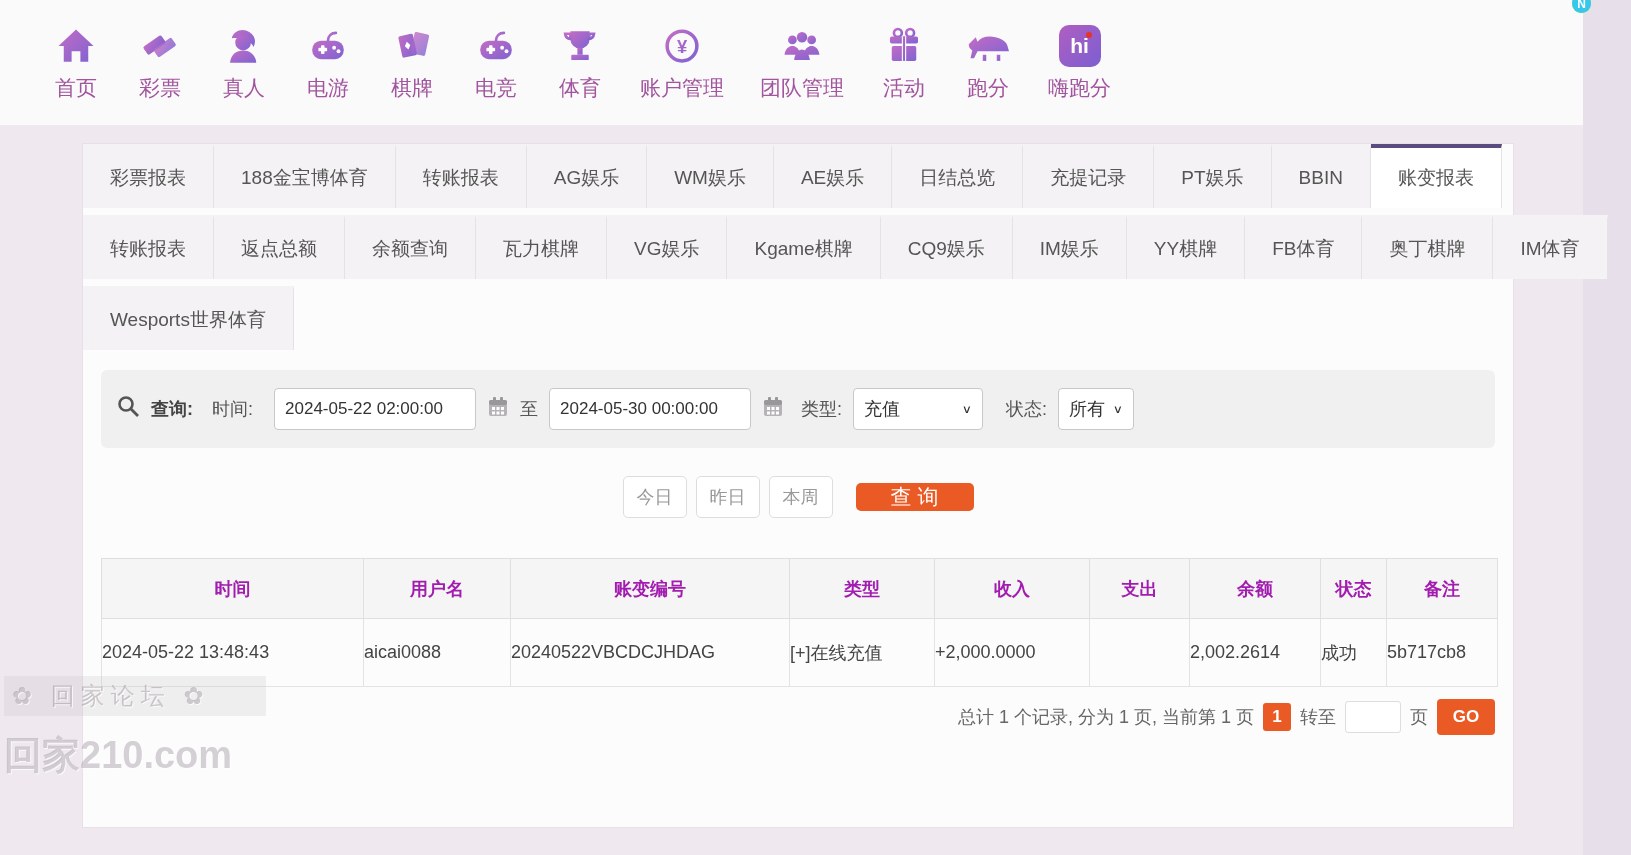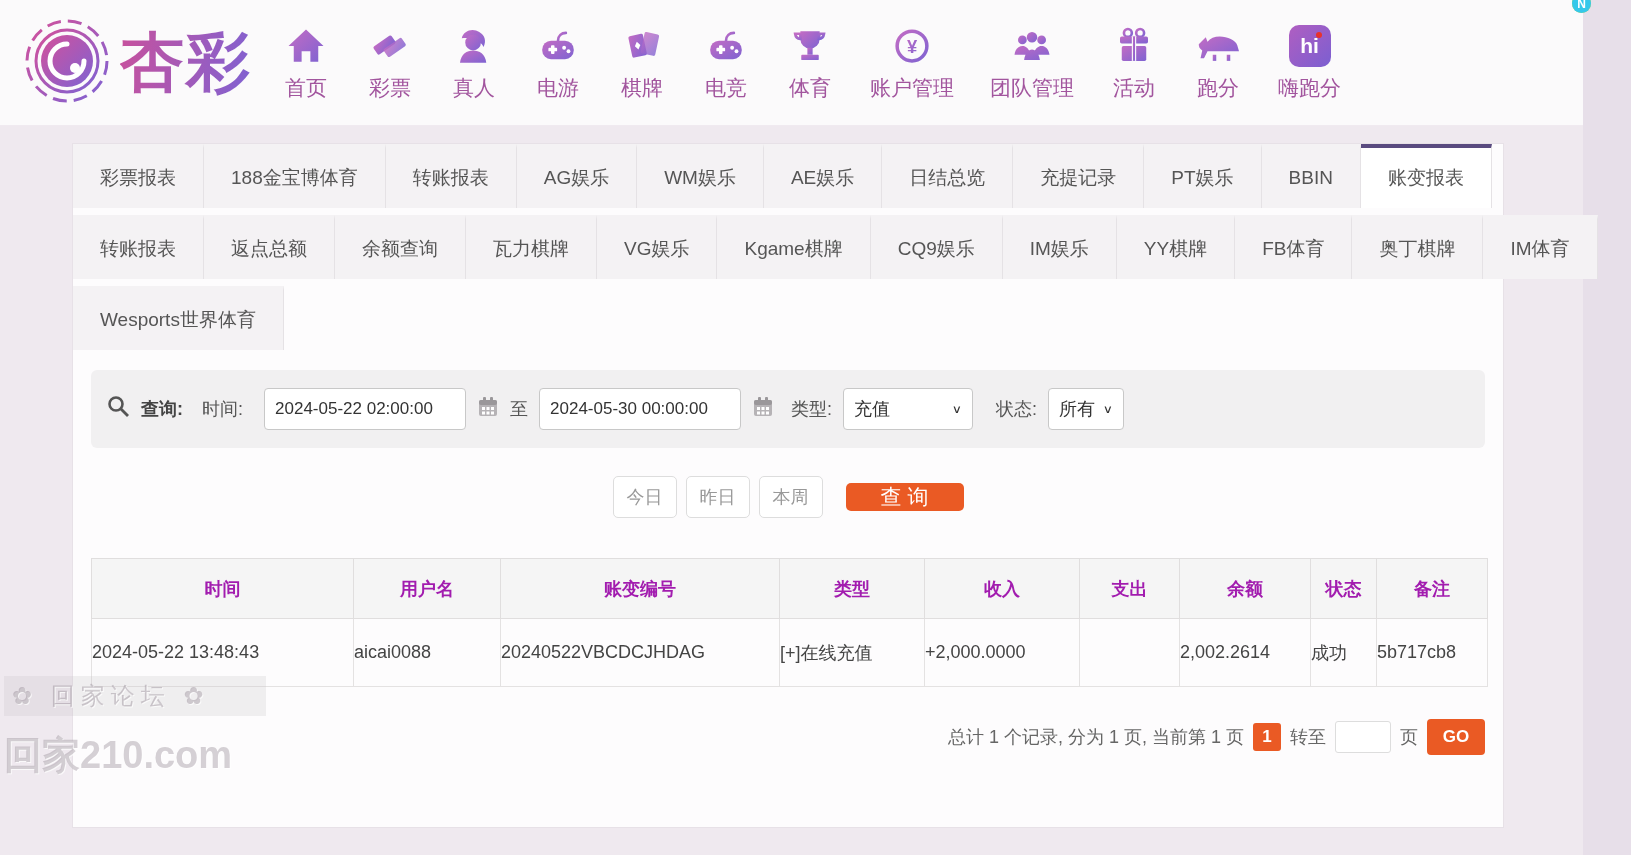--- a/index.html
+++ b/index.html
@@ -20,21 +20,21 @@
   .nav-label { font-size:21px; color:#a2559e; white-space:nowrap; }
   .badge { position:absolute; top:-6px; right:-8px; width:19px; height:19px; border-radius:50%;
            font-size:12px; font-weight:bold; display:flex; align-items:center; justify-content:center; }
   .badge-n { background:#35c8ea; color:#fff; }
   .badge-h { background:#f2e435; color:#555; }
   .hi-box { width:42px; height:42px; border-radius:10px; background:linear-gradient(135deg,#b05ec1,#7b5fd1);
             color:#fff; font-size:21px; font-weight:bold; display:flex; align-items:center; justify-content:center; position:relative; }
   .hi-dot { position:absolute; top:7px; right:9px; width:6px; height:6px; border-radius:50%; background:#e8322b; }
 
   
-  .card { position:absolute; top:143px; left:72px; width:1432px; height:685px; background:#fdfcfd;
+  .card { position:absolute; top:143px; left:82px; width:1432px; height:685px; background:#fdfcfd;
           border:1px solid #e7e1e7; }
 
   
   .tab-row { display:flex; margin-bottom:7px; }
   .tab { height:64px; display:flex; align-items:center; padding:0 27px; background:#f4f2f4;
          border-right:1px solid #e5e2e5; border-top:4px solid transparent; font-size:19px; color:#555; cursor:pointer; white-space:nowrap; }
   .tab.active { background:#fff; border-top:4px solid #5a4b80; }
 
   
   .search-band { margin:20px 18px 0; height:78px; background:#f1f0f1; border-radius:6px;
@@ -55,21 +55,21 @@
                 color:#fff; font-size:21px; display:flex; align-items:center; justify-content:center; cursor:pointer; }
 
   
   table.report { margin:40px 18px 0; border-collapse:collapse; width:1396px; font-size:18px; table-layout:fixed; }
   .report th { background:#f5f5f5; border:1px solid #e0dede; height:60px; color:#a21caf; font-weight:bold; }
   .report td { border:1px solid #e4e2e2; height:68px; text-align:left; color:#444; }
   .report tr.summary td { height:60px; color:#555; }
   .income-green { color:#8ab421; }
 
   
-  .pager { margin:32px 18px 0; display:flex; justify-content:flex-end; align-items:center; gap:9px;
+  .pager { margin:12px 18px 0; display:flex; justify-content:flex-end; align-items:center; gap:9px;
            font-size:18px; color:#666; }
   .pg-cur { width:28px; height:28px; background:#ea5a24; color:#fff; font-weight:bold; font-size:17px;
             border-radius:3px; display:flex; align-items:center; justify-content:center; }
   .pg-input { width:56px; height:32px; border:1px solid #ddd; border-radius:3px; background:#fff; padding:0 6px; }
   .go-btn { width:58px; height:36px; background:#ea5a24; border:none; border-radius:4px; color:#fff;
             font-weight:bold; font-size:17px; cursor:pointer; }
 
   
   .watermark { position:absolute; left:4px; top:676px; z-index:5; pointer-events:none; }
   .wm-line1 { width:262px; padding:4px 8px; background:rgba(200,195,200,.25); font-size:24px;
@@ -91,34 +91,20 @@
       <linearGradient id="lg" x1="0" y1="0" x2="1" y2="1">
         <stop offset="0" stop-color="#d4519b"></stop>
           <stop offset="1" stop-color="#7e62d3"></stop>
       </linearGradient>
     </defs>
   </svg>
 
   <div class="right-strip"></div>
 
   <div class="header">
-    <div class="logo-wrap">
-      <span>
-        <svg width="90" height="90" viewBox="0 0 90 90">
-          <g fill="none" stroke="url(#lg)" stroke-width="3">
-            <circle cx="45" cy="45" r="40" stroke-dasharray="14 7"></circle>
-            <circle cx="45" cy="45" r="31"></circle>
-          </g>
-          <circle cx="45" cy="45" r="26" fill="url(#lg)"></circle>
-          <path d="M45 28a17 17 0 1 0 17 17" fill="none" stroke="#fff" stroke-width="5" stroke-linecap="round"></path>
-          <circle cx="53" cy="52" r="5" fill="#fff"></circle>
-        </svg>
-      </span>
-      <span class="brand-text">杏彩</span>
-    </div>
 
     <div class="nav">
       <div class="nav-item">
         <span class="nav-icon">
           <svg width="42" height="42" viewBox="0 0 48 48" fill="url(#ig)">
               <path d="M24 5 44 24h-6v18H29V30h-10v12H10V24H4z"></path>
             </svg>
         </span>
         <span class="nav-label">首页</span>
       </div>

